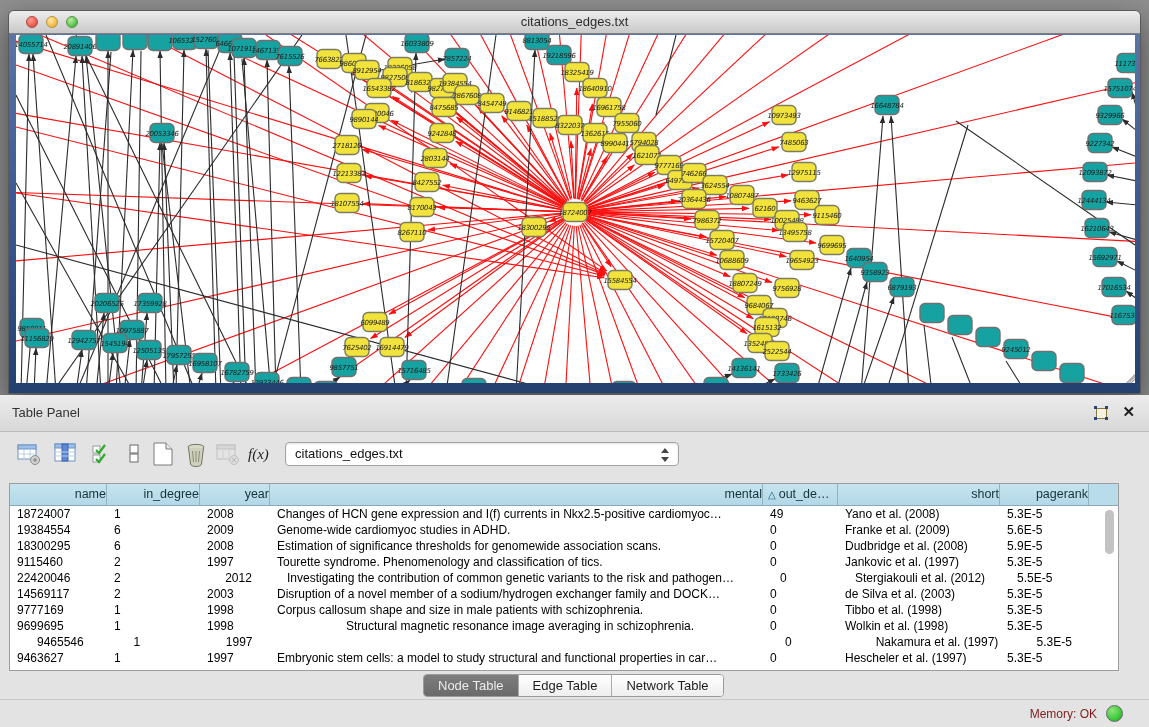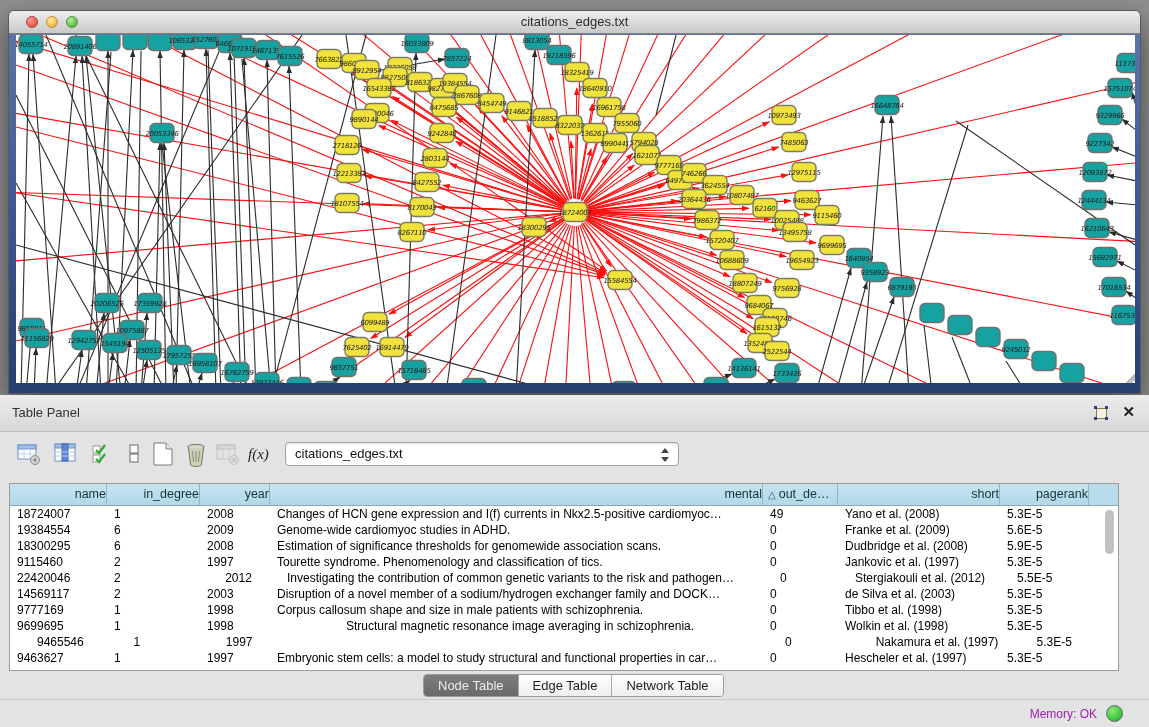--- a/index.html
+++ b/index.html
@@ -68,21 +68,21 @@
   #vscroll .thumb{position:absolute;left:1px;top:0;width:9px;height:44px;background:#c2c2c2;border-radius:5px;}
 
   #seg-tabs{position:absolute;left:423px;top:279px;height:21px;display:flex;
             border:1px solid #9b9b9b;border-radius:4px;overflow:hidden;background:#f4f4f4;}
   .seg{height:21px;line-height:21px;font-size:13px;padding:0 14px;color:#1d1d1d;
        background:linear-gradient(#ffffff,#eeeeee);border-right:1px solid #aaa;}
   .seg:last-child{border-right:none;}
   .seg.active{background:linear-gradient(#7d7d7d,#6a6a6a);color:#ececec;}
 
   #status-bar{position:absolute;left:0;bottom:0;width:100%;height:27px;border-top:1px solid #c9c9c9;}
-  #memory-label{position:absolute;right:52px;top:7px;font-size:12px;color:#a21caf;}
+  #memory-label{position:absolute;right:52px;top:7px;font-size:12px;color:#7f1d1d;}
   #memory-dot{position:absolute;right:26px;top:5px;width:15px;height:15px;border-radius:50%;
               background:radial-gradient(circle at 35% 30%,#8fe57a,#3dc93d 60%,#2a9b2a);border:1px solid #6a6a6a;}
 </style>
 </head>
 <body>
 
 <div id="screen">
 
   <div id="net-window">
     <div id="titlebar">

